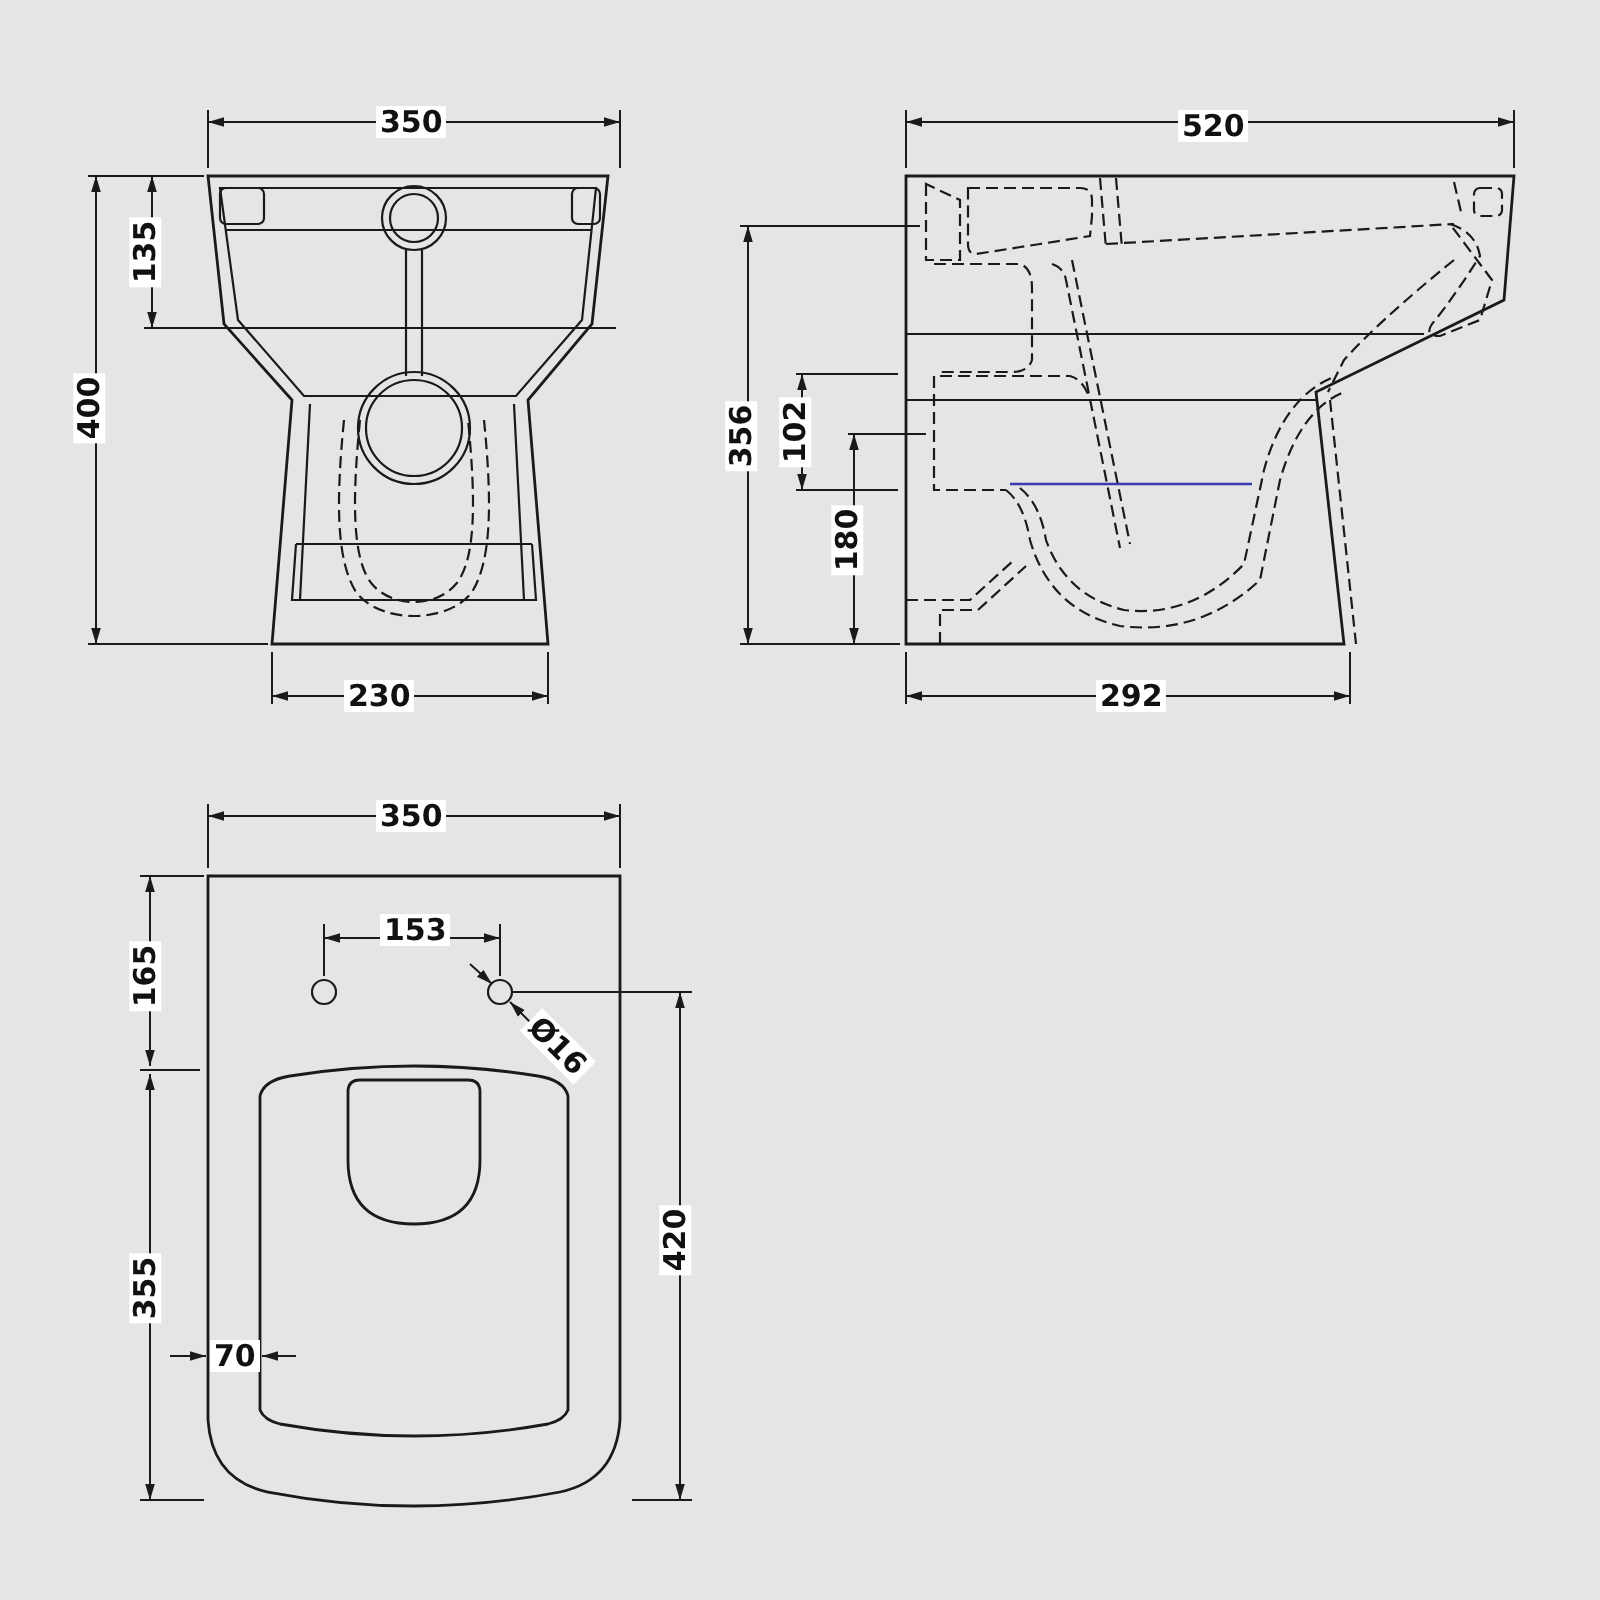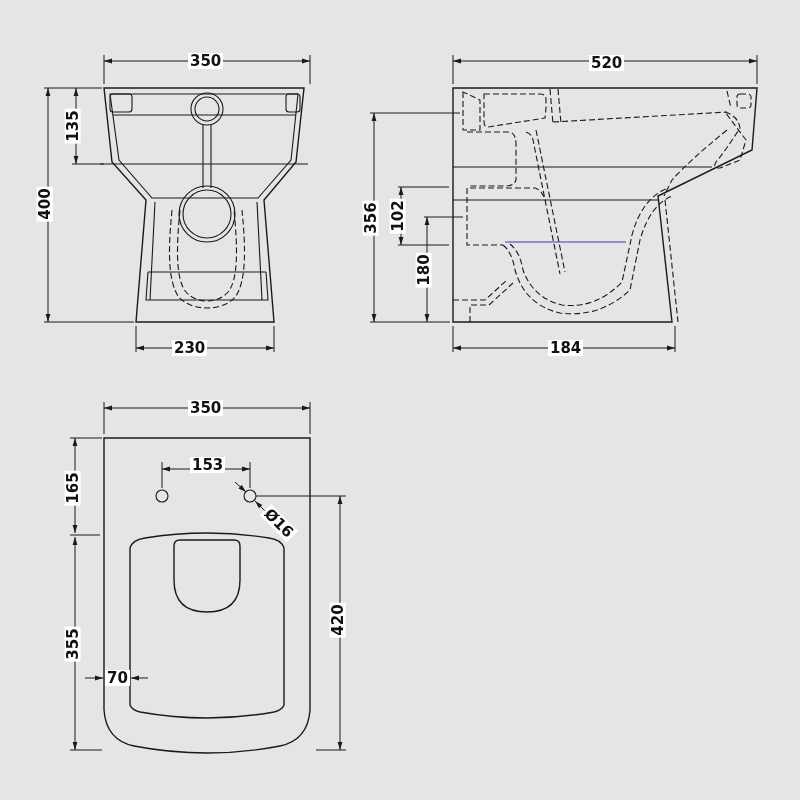--- a/index.html
+++ b/index.html
@@ -182,21 +182,21 @@
 
   <span class="lbl" style="left:188px; top:53px;">350</span>
   <span class="lbl v" style="left:27px; top:196px;">400</span>
   <span class="lbl v" style="left:55px; top:118px;">135</span>
   <span class="lbl" style="left:172px; top:340px;">230</span>
 
   <span class="lbl" style="left:589px; top:39px;margin-top:16px;">520</span>
   <span class="lbl v" style="left:353px; top:210px;">356</span>
   <span class="lbl v" style="left:380px; top:208px;">102</span>
   <span class="lbl v" style="left:406px; top:262px;">180</span>
-  <span class="lbl" style="left:548px; top:340px;">184</span>
+  <span class="lbl" style="left:548px; top:340px;">292</span>
 
   <span class="lbl" style="left:188px; top:400px;">350</span>
   <span class="lbl" style="left:190px; top:457px;">153</span>
   <span class="lbl diag" style="left:260px; top:515px;">Ø16</span>
   <span class="lbl v" style="left:55px; top:480px;">165</span>
   <span class="lbl v" style="left:55px; top:636px;">355</span>
   <span class="lbl v" style="left:320px; top:612px;">420</span>
   <span class="lbl" style="left:105px; top:670px;">70</span>
 
 </div>

